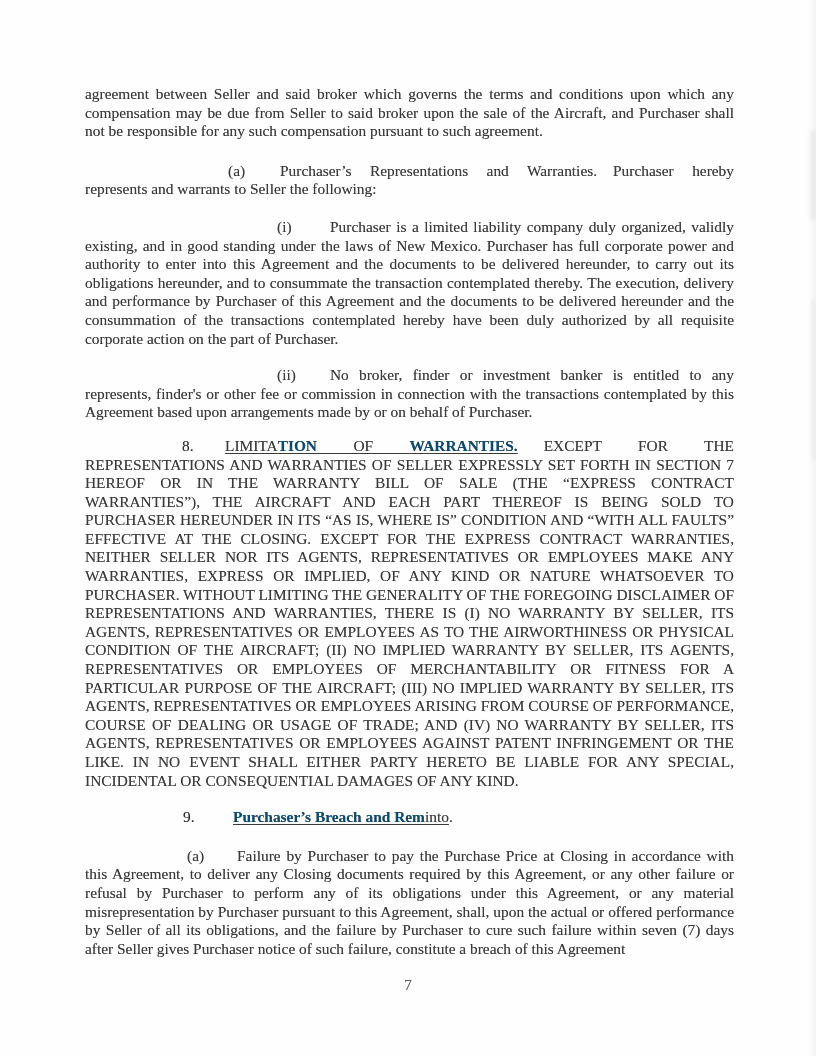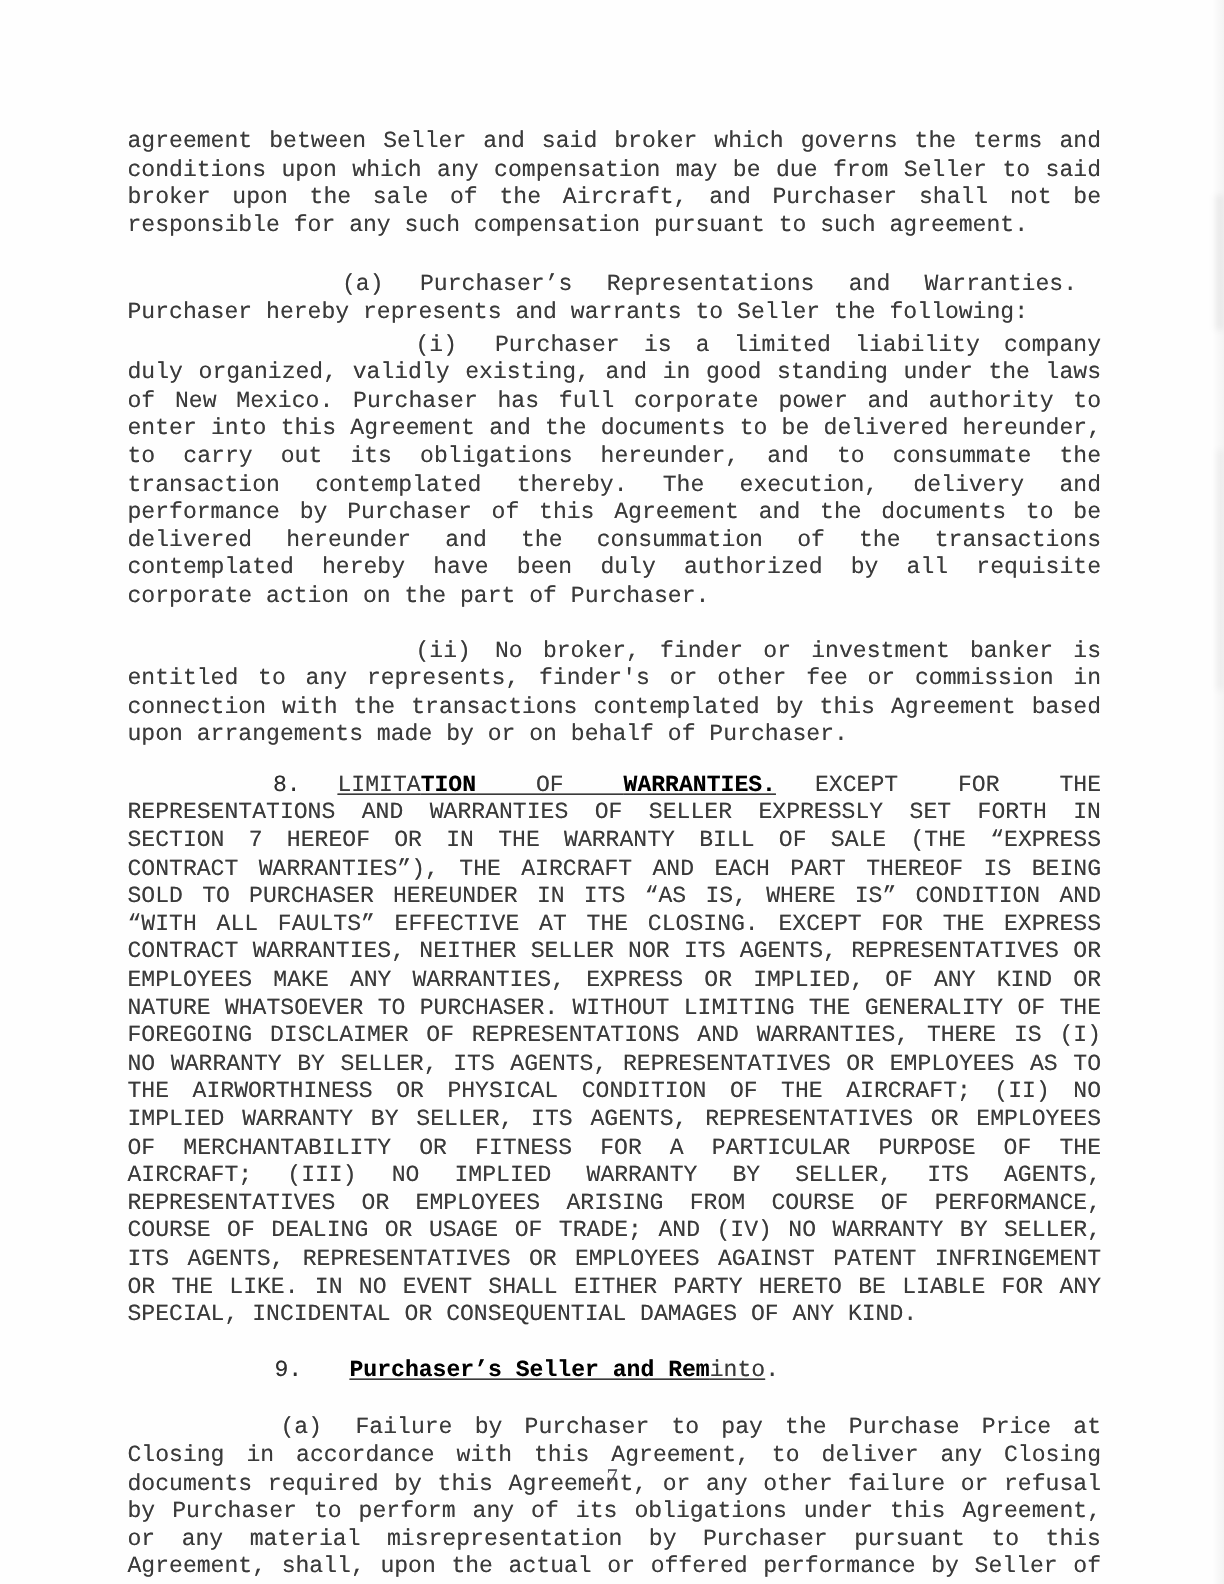--- a/index.html
+++ b/index.html
@@ -28,36 +28,36 @@
     position: absolute; right: 0; top: 300px; width: 5px; height: 160px;
     background: rgba(0,0,0,0.04); filter: blur(2px);
   }
   .content {
     position: absolute; left: 85px; top: 85px; width: 649px;
     font-size: 15.4px; line-height: 18.6px;
     color: #3a3a3a;
     text-align: justify;
     text-shadow: 0 0 0.4px rgba(60,60,60,0.55);
   }
-  p { margin: 0; font-family: Liberation Mono, monospace; }
+  p { margin: 0; }
   .intro      { margin-top: 0;    text-indent: 0; }
   .clause-a   { margin-top: 21px; text-indent: 143px; }
-  .clause-i   { margin-top: 3px; text-indent: 192px; }
+  .clause-i   { margin-top: 19px; text-indent: 192px; }
   .clause-ii  { margin-top: 18px; text-indent: 192px; }
   .sec8       { margin-top: 15px; text-indent: 97px; }
   .sec9       { margin-top: 18px; text-indent: 98px; }
   .clause-9a  { margin-top: 20px; text-indent: 102px; }
   .lbl { display: inline-block; text-indent: 0; }
   .w52 { width: 52px; }
   .w53 { width: 53px; }
   .w43 { width: 43px; }
   .w50 { width: 50px; }
   .gap { display: inline-block; width: 16px; height: 1px; }
   .gap-wide { display: inline-block; width: 26px; height: 1px; }
-  .b { font-weight: bold; color: #000000; }
+  .b { font-weight: bold; color: #0c4a6e; }
   .semi { color: #2e2e2e; }
   .u { text-decoration: underline; text-underline-offset: 2px; }
   .page-num {
     position: absolute; top: 977px; left: 0; width: 816px;
     text-align: center;
     font-size: 15px; color: #5a5a60;
     text-shadow: 0 0 0.4px rgba(90,90,96,0.5);
   }
 </style>
 </head>
@@ -70,21 +70,21 @@
     <p class="intro">agreement between Seller and said broker which governs the terms and conditions upon which any compensation may be due from Seller to said broker upon the sale of the Aircraft, and Purchaser shall not be responsible for any such compensation pursuant to such agreement.</p>
 
     <p class="clause-a"><span class="lbl w52">(a)</span><span>Purchaser’s Representations and Warranties.</span><span class="gap"></span><span>Purchaser hereby represents and warrants to Seller the following:</span></p>
 
     <p class="clause-i"><span class="lbl w53">(i)</span><span>Purchaser is a limited liability company duly organized, validly existing, and in good standing under the laws of New Mexico. Purchaser has full corporate power and authority to enter into this Agreement and the documents to be delivered hereunder, to carry out its obligations hereunder, and to consummate the transaction contemplated thereby. The execution, delivery and performance by Purchaser of this Agreement and the documents to be delivered hereunder and the consummation of the transactions contemplated hereby have been duly authorized by all requisite corporate action on the part of Purchaser.</span></p>
 
     <p class="clause-ii"><span class="lbl w53">(ii)</span><span>No broker, finder or investment banker is entitled to any represents, finder's or other fee or commission in connection with the transactions contemplated by this Agreement based upon arrangements made by or on behalf of Purchaser.</span></p>
 
     <p class="sec8"><span class="lbl w43 semi">8.</span><span class="u"><span>LIMITA</span><span class="b">TION</span><span> OF </span><span class="b">WARRANTIES.</span></span><span class="gap-wide"></span><span>EXCEPT FOR THE REPRESENTATIONS AND WARRANTIES OF SELLER EXPRESSLY SET FORTH IN SECTION 7 HEREOF OR IN THE WARRANTY BILL OF SALE (THE “EXPRESS CONTRACT WARRANTIES”), THE AIRCRAFT AND EACH PART THEREOF IS BEING SOLD TO PURCHASER HEREUNDER IN ITS “AS IS, WHERE IS” CONDITION AND “WITH ALL FAULTS” EFFECTIVE AT THE CLOSING. EXCEPT FOR THE EXPRESS CONTRACT WARRANTIES, NEITHER SELLER NOR ITS AGENTS, REPRESENTATIVES OR EMPLOYEES MAKE ANY WARRANTIES, EXPRESS OR IMPLIED, OF ANY KIND OR NATURE WHATSOEVER TO PURCHASER. WITHOUT LIMITING THE GENERALITY OF THE FOREGOING DISCLAIMER OF REPRESENTATIONS AND WARRANTIES, THERE IS (I) NO WARRANTY BY SELLER, ITS AGENTS, REPRESENTATIVES OR EMPLOYEES AS TO THE AIRWORTHINESS OR PHYSICAL CONDITION OF THE AIRCRAFT; (II) NO IMPLIED WARRANTY BY SELLER, ITS AGENTS, REPRESENTATIVES OR EMPLOYEES OF MERCHANTABILITY OR FITNESS FOR A PARTICULAR PURPOSE OF THE AIRCRAFT; (III) NO IMPLIED WARRANTY BY SELLER, ITS AGENTS, REPRESENTATIVES OR EMPLOYEES ARISING FROM COURSE OF PERFORMANCE, COURSE OF DEALING OR USAGE OF TRADE; AND (IV) NO WARRANTY BY SELLER, ITS AGENTS, REPRESENTATIVES OR EMPLOYEES AGAINST PATENT INFRINGEMENT OR THE LIKE. IN NO EVENT SHALL EITHER PARTY HERETO BE LIABLE FOR ANY SPECIAL, INCIDENTAL OR CONSEQUENTIAL DAMAGES OF ANY KIND.</span></p>
 
-    <p class="sec9"><span class="lbl w50 semi">9.</span><span class="u"><span class="b">Purchaser’s Seller and Rem</span><span>into</span></span><span>.</span></p>
+    <p class="sec9"><span class="lbl w50 semi">9.</span><span class="u"><span class="b">Purchaser’s Breach and Rem</span><span>into</span></span><span>.</span></p>
 
     <p class="clause-9a"><span class="lbl w50">(a)</span><span>Failure by Purchaser to pay the Purchase Price at Closing in accordance with this Agreement, to deliver any Closing documents required by this Agreement, or any other failure or refusal by Purchaser to perform any of its obligations under this Agreement, or any material misrepresentation by Purchaser pursuant to this Agreement, shall, upon the actual or offered performance by Seller of all its obligations, and the failure by Purchaser to cure such failure within seven (7) days after Seller gives Purchaser notice of such failure, constitute a breach of this Agreement</span></p>
 
   </div>
 
   <div class="page-num">7</div>
 
   <div class="scan-edge"></div>
   <div class="scan-mark-a"></div>
   <div class="scan-mark-b"></div>

